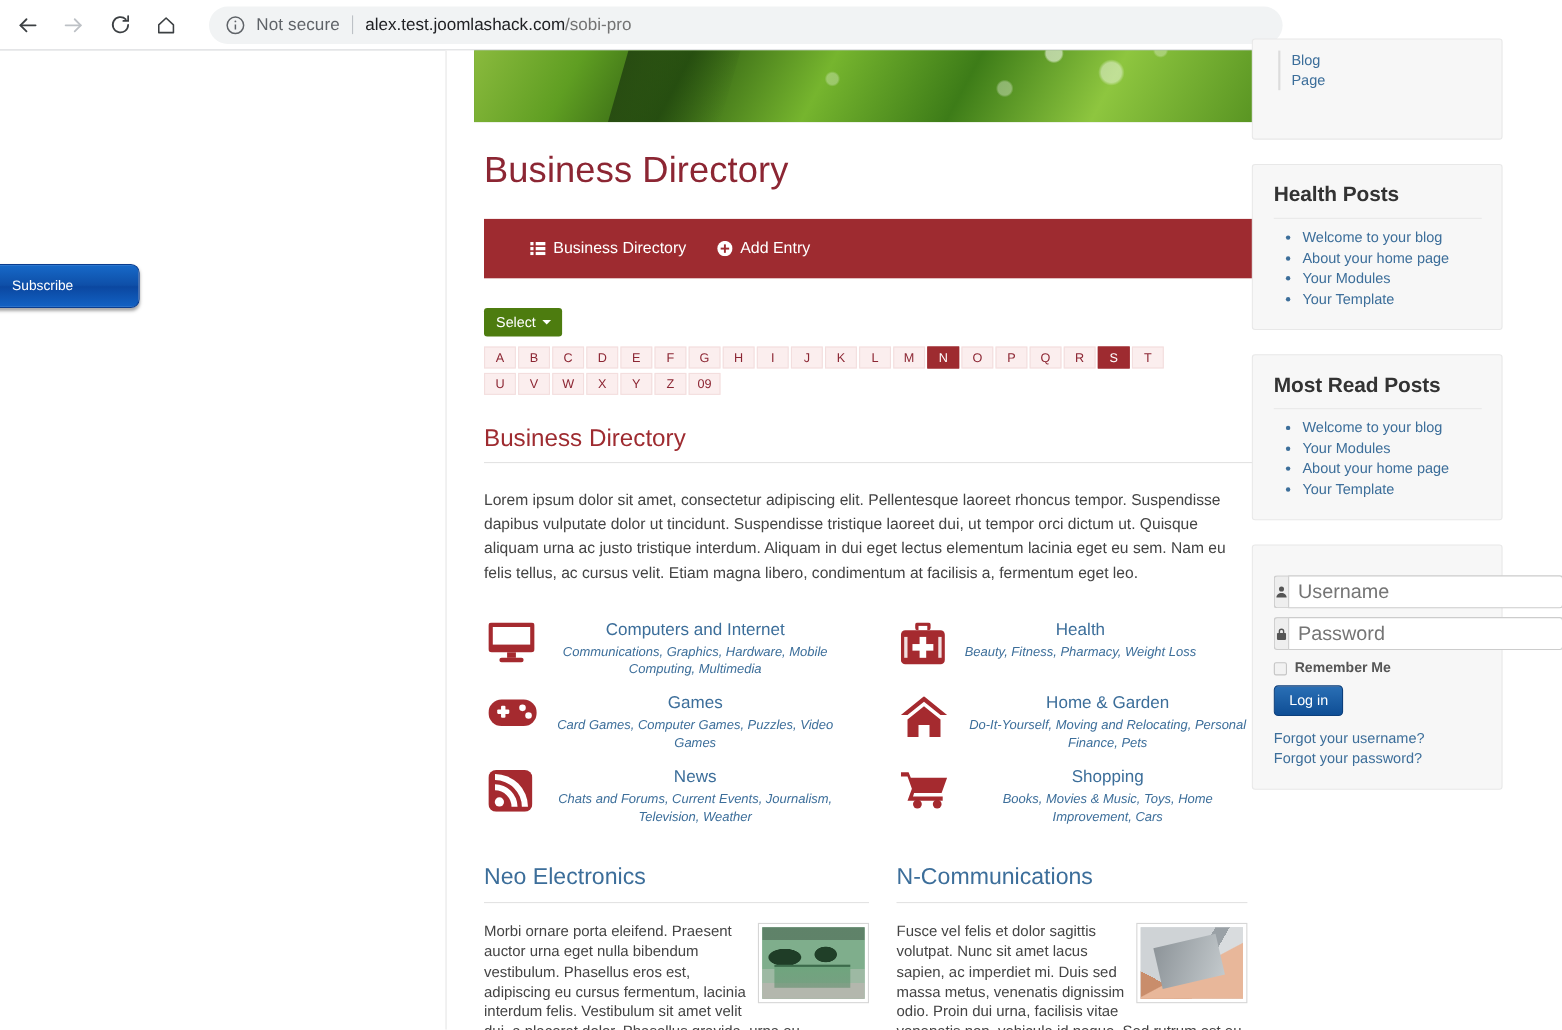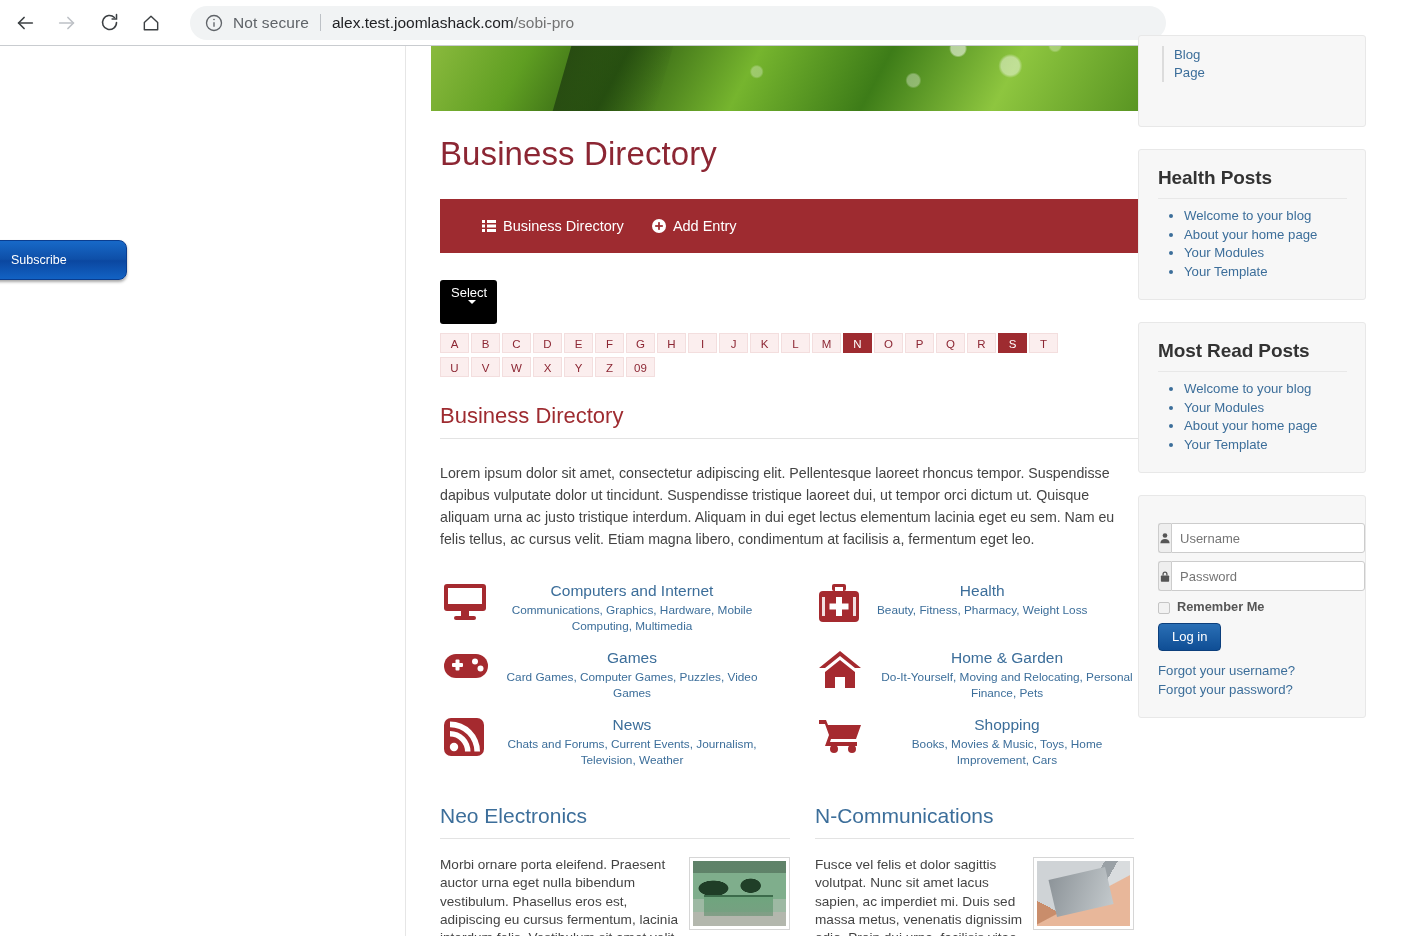--- a/index.html
+++ b/index.html
@@ -129,24 +129,23 @@
   .tb-item {
     display: flex; align-items: center;
     color: #ffffff; font-size: 14.5px;
     margin-right: 28px;
   }
   .tb-item .ic { margin-right: 7px; display: flex; align-items: center; }
 
   .select-btn {
     margin: 27px 0 0 9px;
     display: inline-flex; align-items: center;
-    background: #000000; color: #fff;
-    font-size: 13px; padding: 5px 10px 20px 11px;
+    background: #4d7c0f; color: #fff;
+    font-size: 13px; padding: 5px 10px 6px 11px;
     border-radius: 3px;
-    flex-direction: column;
   }
   .caret {
     width: 0; height: 0; margin-left: 6px;
     border-left: 4px solid transparent;
     border-right: 4px solid transparent;
     border-top: 4px solid #fff;
   }
 
   .alpha-wrap { margin: 9px 0 0 9px; width: 719px; }
   .alpha {
@@ -191,21 +190,21 @@
     width: 62px; flex: 0 0 62px;
     display: flex; align-items: flex-start; justify-content: flex-start;
     padding-top: 3px; padding-left: 4px;
     color: #a52a2f;
   }
   .cat-body { padding-top: 1px; }
   .cat-name {
     font-size: 15.5px; color: #3c6e9a;
     margin-bottom: 3px;
   }
-  .cat-subs { font-size: 11.8px; line-height: 15.5px; color: #3c6e9a; max-width: 260px; }
+  .cat-subs { font-size: 11.8px; line-height: 15.5px; color: #3c6e9a; max-width: 260px; font-style: italic; }
 
   
   .entries {
     margin: 22px 0 0 9px;
     width: 719px;
     display: grid; grid-template-columns: 375px 344px;
   }
   .entry { padding-right: 25px; }
   h3.entry-title {
     font-size: 21px; font-weight: normal; color: #3c6e9a;
@@ -294,21 +293,21 @@
   }
   .lf-addon {
     width: 28px; background: #eeeeee;
     border: 1px solid #cccccc; border-right: none;
     border-radius: 3px 0 0 3px;
     display: flex; align-items: center; justify-content: center;
     color: #555;
   }
   .lf-input {
     flex: 1; border: 1px solid #cccccc; border-radius: 0 3px 3px 0;
-    background: #ffffff; font-size: 13px; color: #15803d;
+    background: #ffffff; font-size: 18px; color: #15803d;
     padding: 0 8px; outline: none;
     font-family: "Liberation Sans", sans-serif;
   }
   .remember { display: flex; align-items: flex-end; margin: 7px 0 9px 0; font-weight: bold; }
   .remember .cb {
     width: 12px; height: 12px; border: 1px solid #c5c5c5;
     background: #f2f2f2; margin-right: 7px; border-radius: 2px;
   }
   .remember span { font-size: 12.8px; color: #555; }
   .login-btn {

